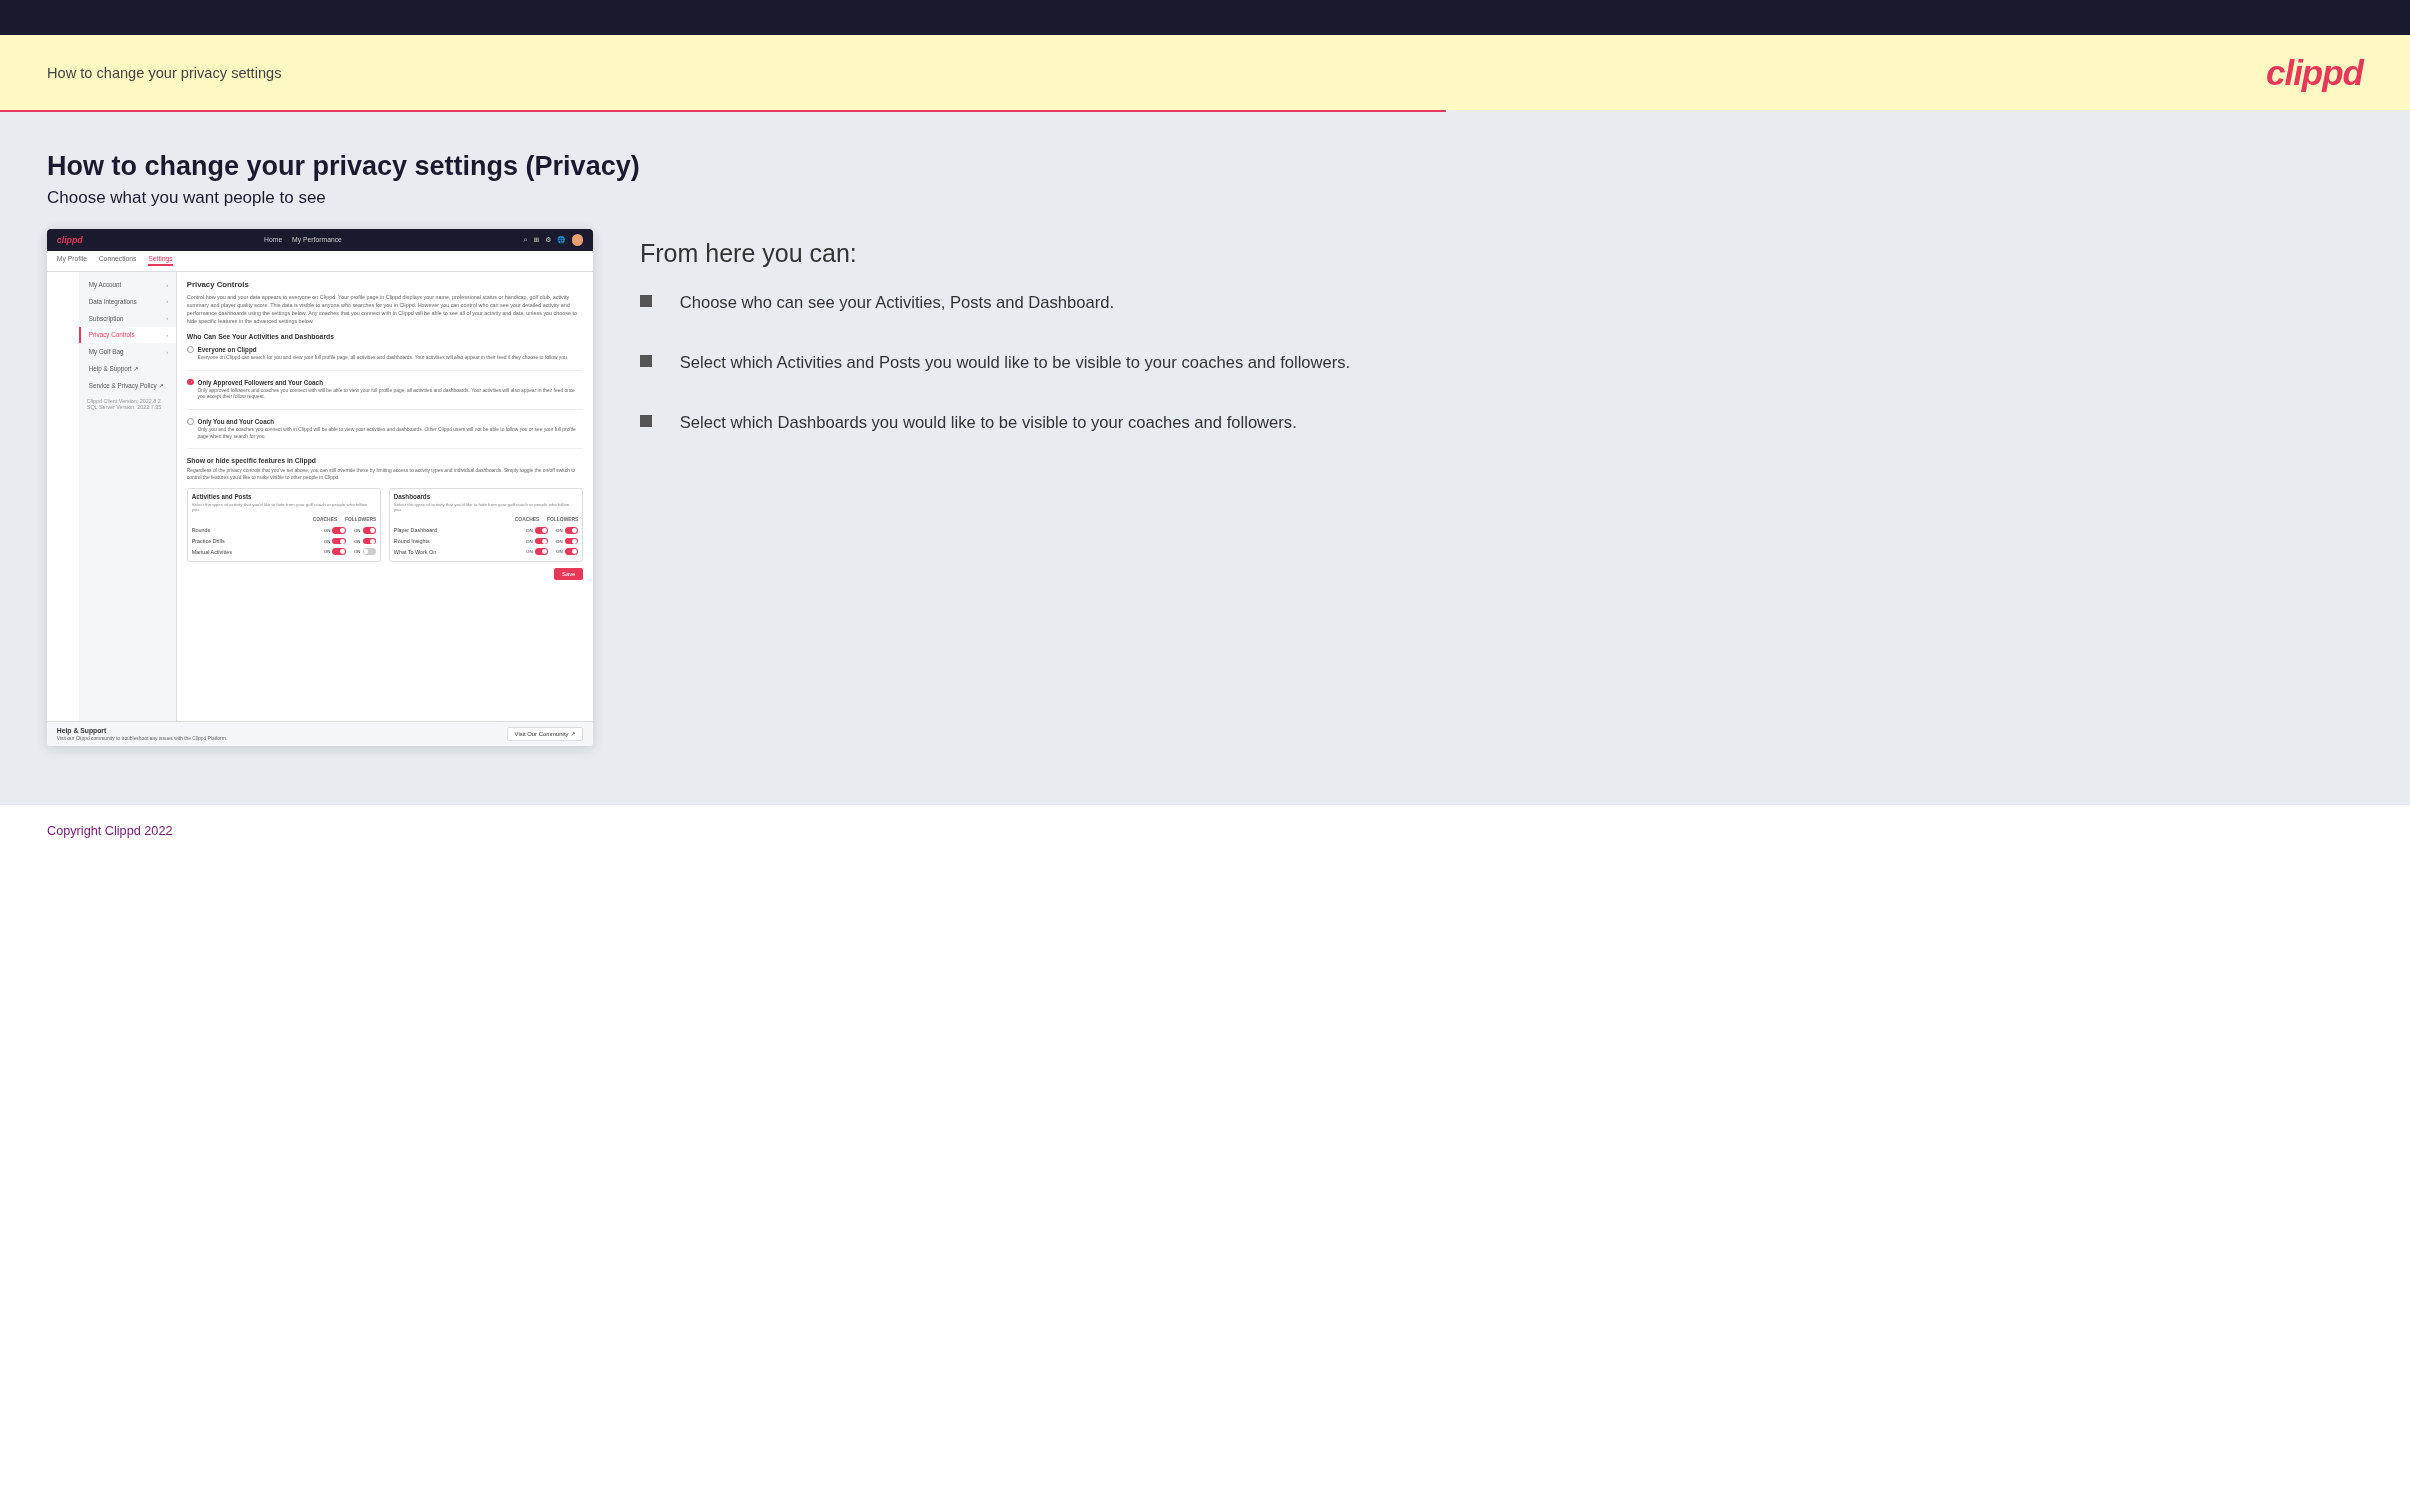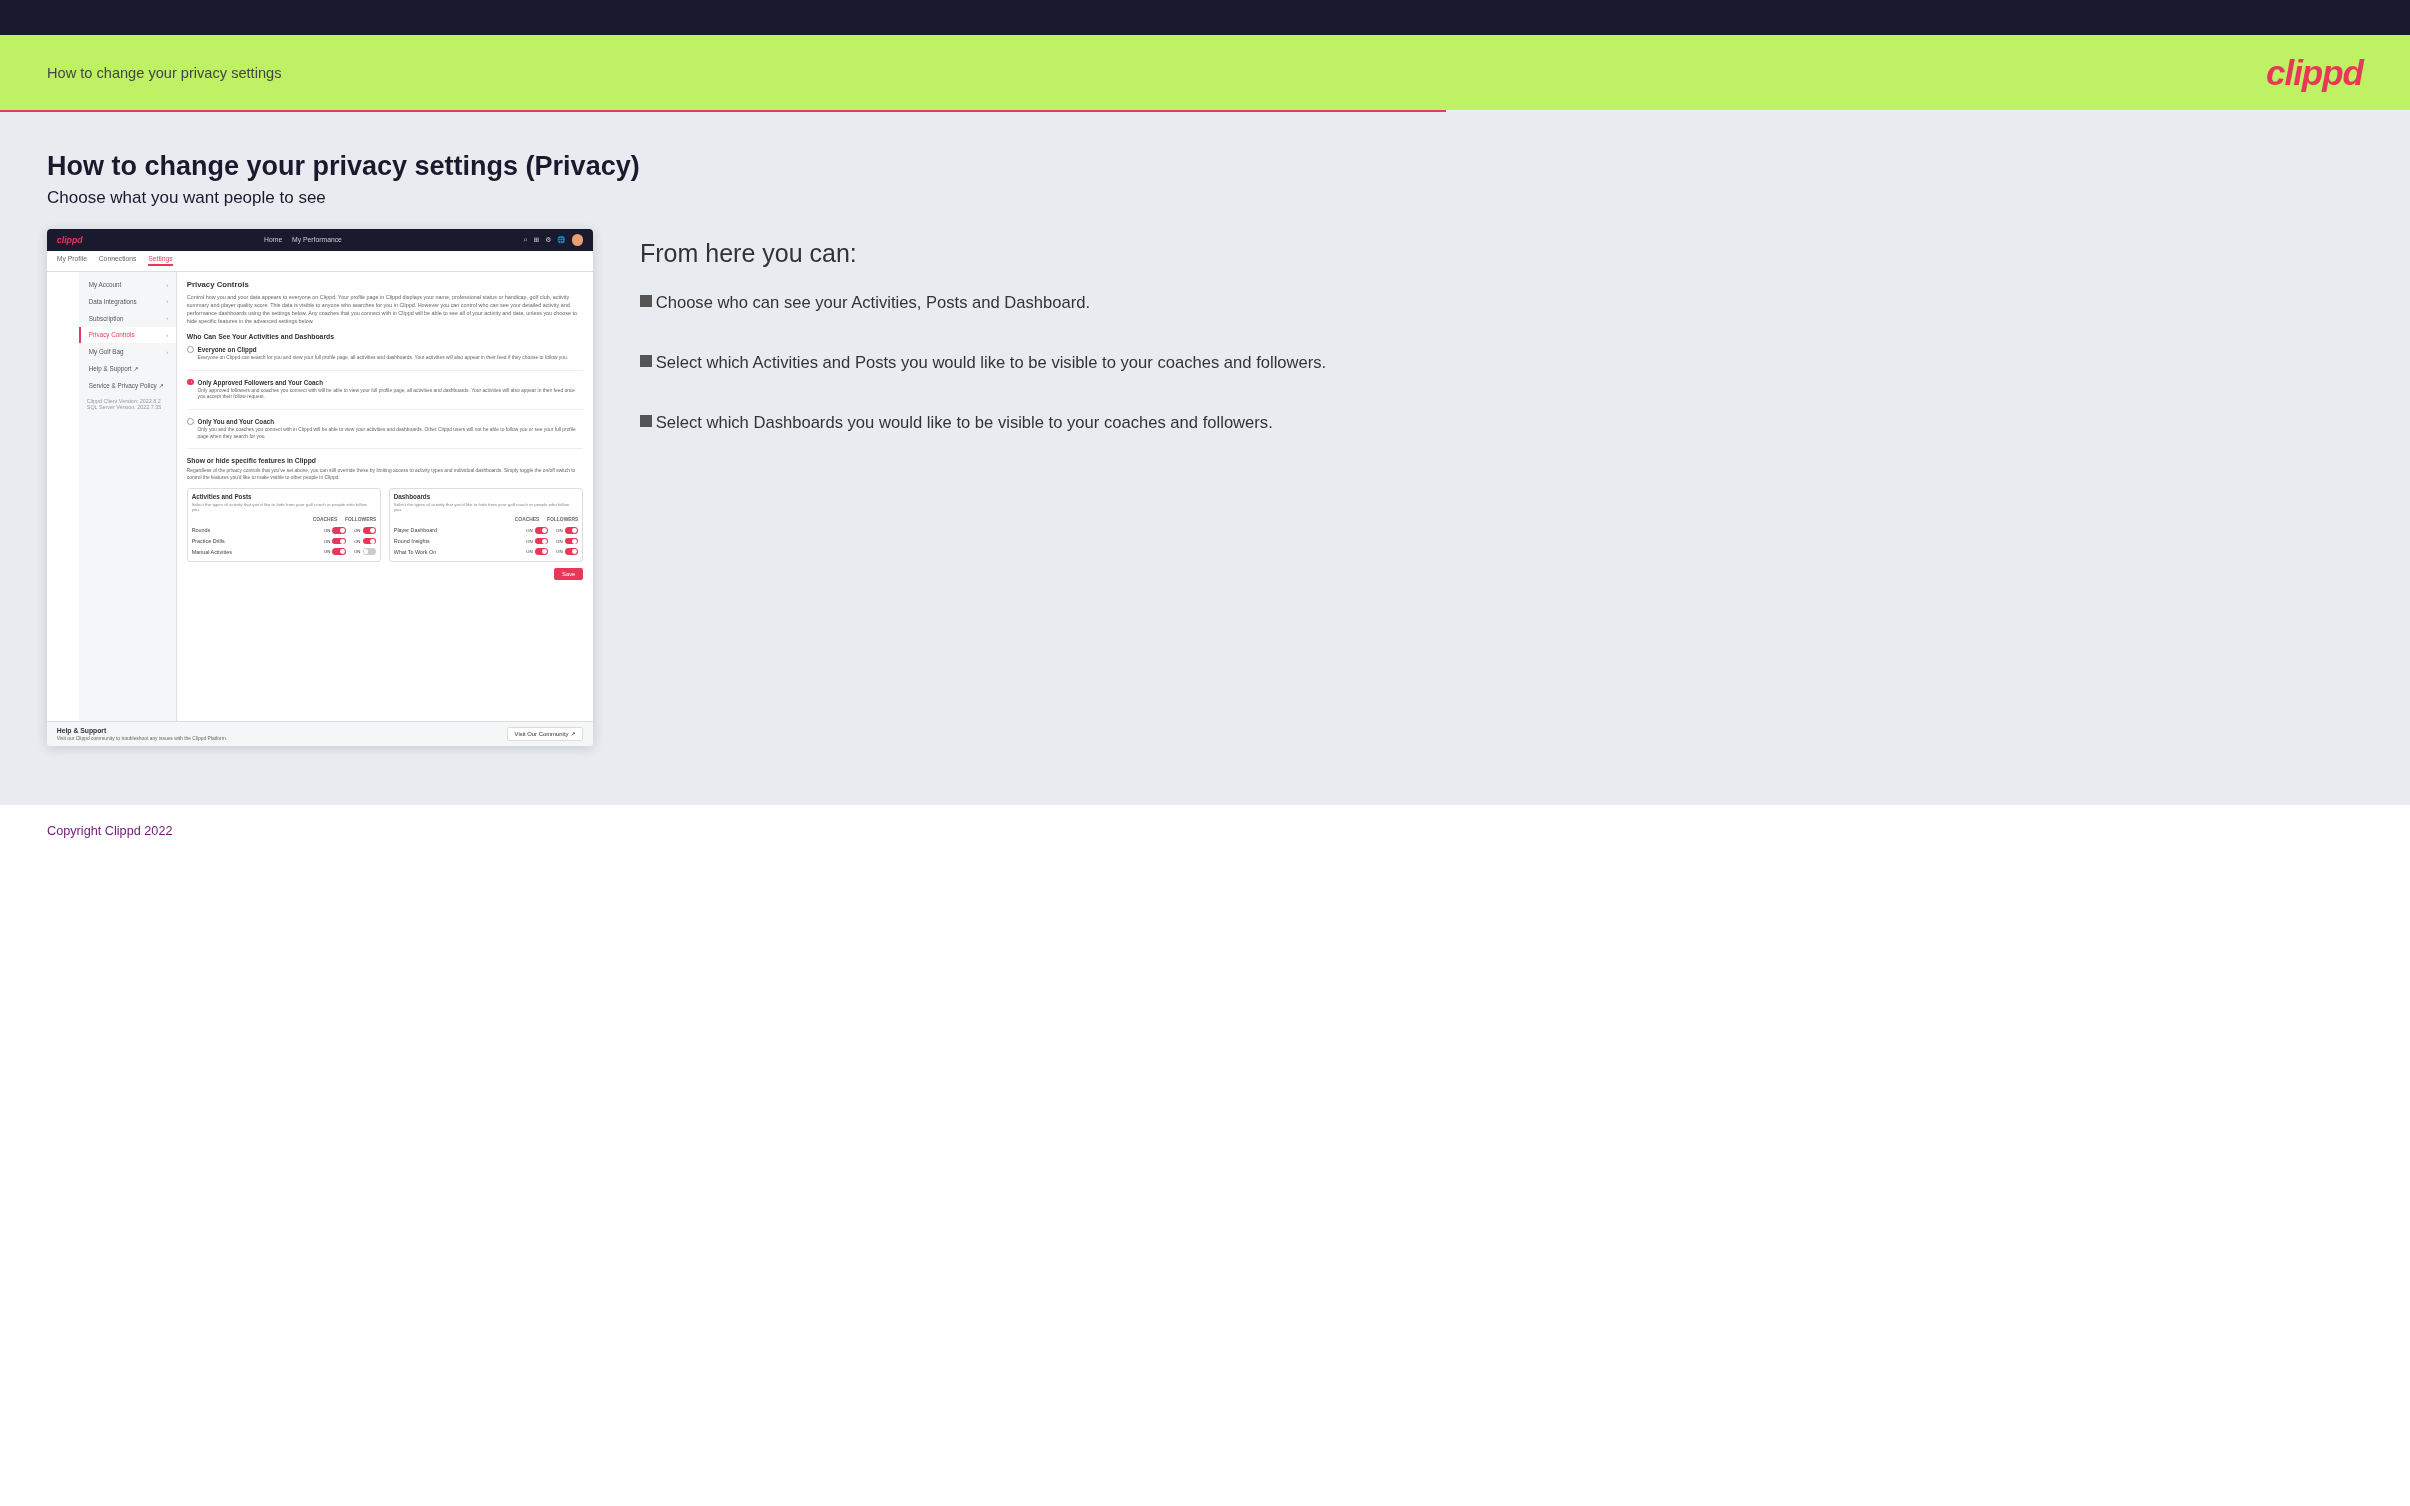--- a/index.html
+++ b/index.html
@@ -16,21 +16,21 @@
       height: 35px;
       width: 100%;
     }
 
     
     .header {
       display: flex;
       align-items: center;
       justify-content: space-between;
       padding: 17.6px 47px;
-      background: #bef264;
+      background: #fef9c3;
     }
     .header-title {
       font-size: 14.6px;
       color: #444;
       font-weight: 400;
     }
     .logo-text {
       font-size: 35px;
       font-weight: 700;
       color: #e8385a;
@@ -402,21 +402,21 @@
     }
 
     .bullet-list {
       list-style: none;
       padding: 0;
     }
 
     .bullet-item {
       display: flex;
       align-items: flex-start;
-      gap: 4px;
+      gap: 28px;
       margin-bottom: 35px;
     }
 
     .bullet-square {
       width: 11.7px;
       height: 11.7px;
       background: #555;
       flex-shrink: 0;
       margin-top: 3.9px;
     }

